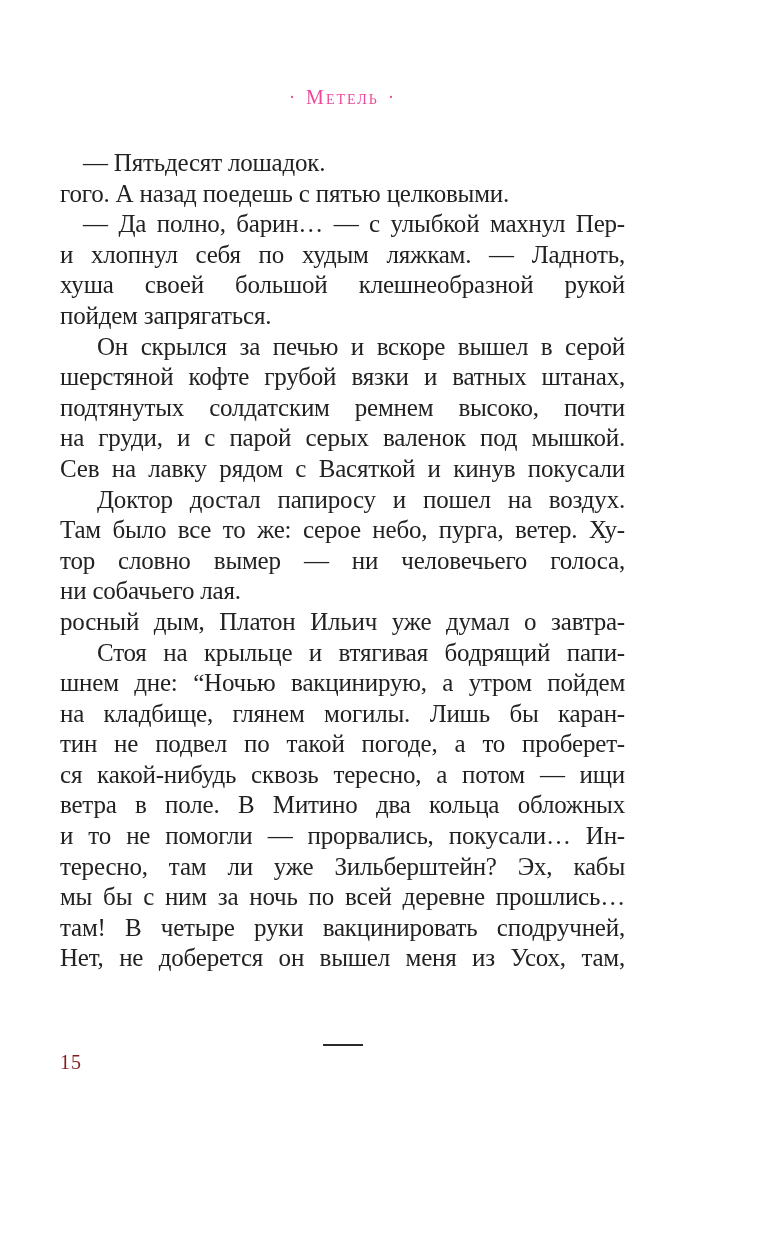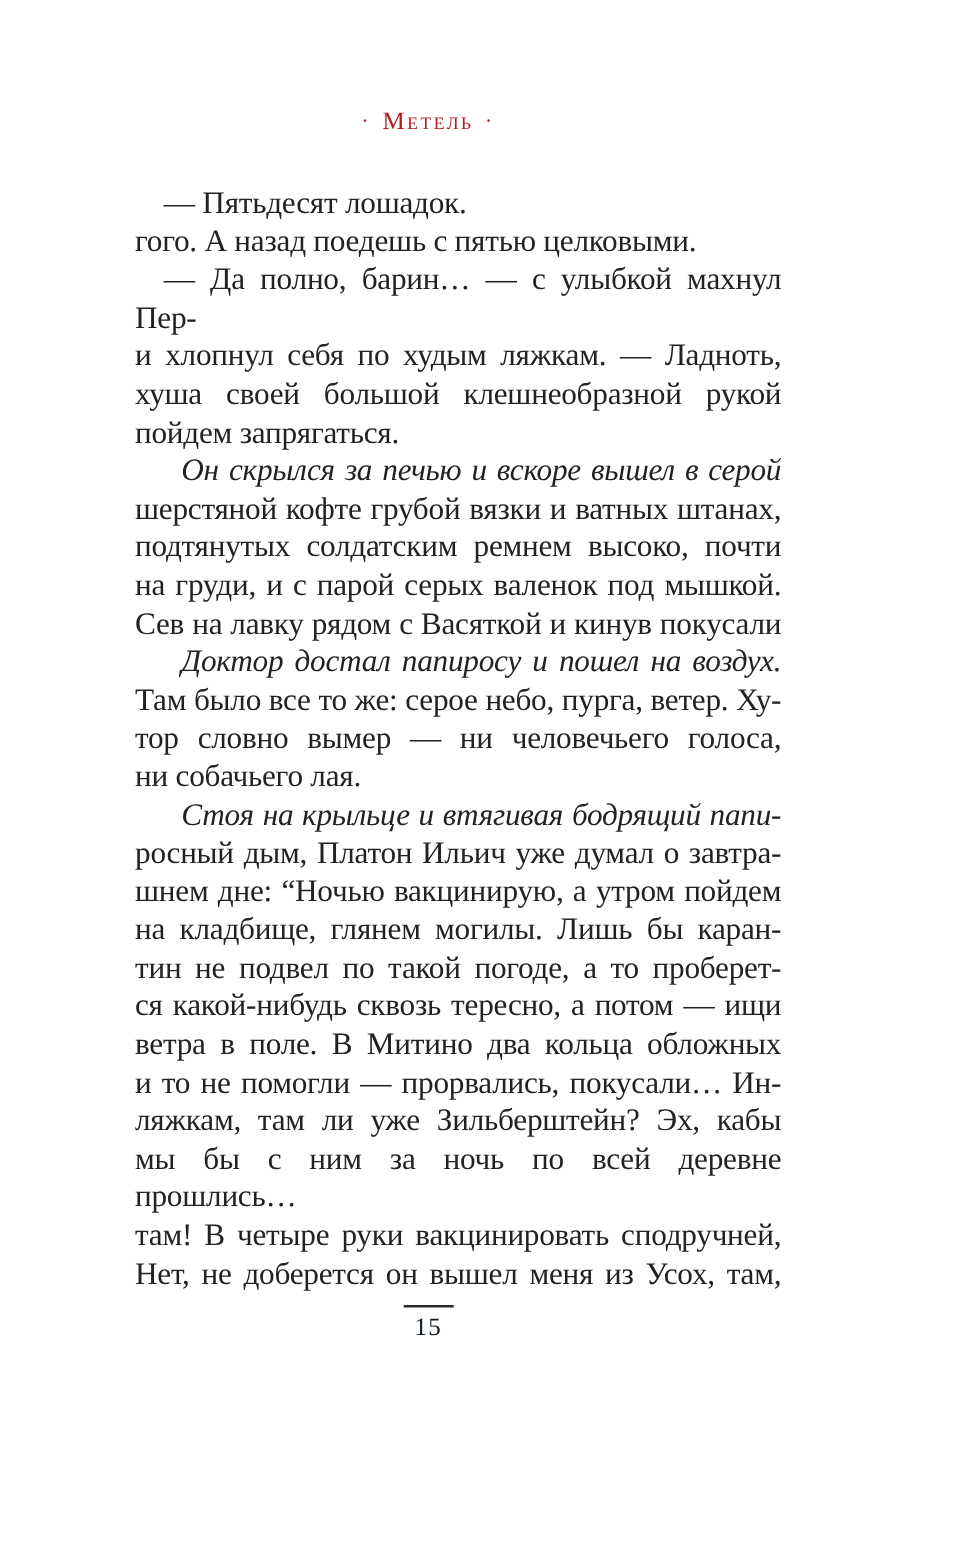--- a/index.html
+++ b/index.html
@@ -16,21 +16,21 @@
     color: #222222;
   }
   .running-head {
     position: absolute;
     left: 60px;
     top: 86px;
     width: 565px;
     text-align: center;
     font-size: 20px;
     letter-spacing: 2px;
-    color: #b91c1c;
+    color: #ec4899;
     white-space: nowrap;
   }
   .running-head .title {
     font-variant: small-caps;
   }
   .running-head .dot {
     font-size: 18px;
     margin: 0 9px;
     position: relative;
     top: -1px;
@@ -39,54 +39,51 @@
     position: absolute;
     left: 60px;
     top: 148px;
     width: 565px;
     font-size: 25px;
     line-height: 30.6px;
     letter-spacing: -0.2px;
   }
   .line {
     white-space: normal;
-    margin-left: 48px;
   }
   .line.just {
     text-align: justify;
     text-align-last: justify;
   }
   .line.dash {
     text-indent: 23px;
   }
   .line.indent {
     text-indent: 37px;
-    font-style: italic;
   }
   .footer-rule-wrap {
     position: absolute;
     left: 60px;
     top: 1044px;
     width: 565px;
   }
   .footer-rule {
     width: 40px;
     height: 2px;
     background: #2b2b2b;
     margin: 0 auto;
   }
   .page-number {
     position: absolute;
     left: 60px;
     top: 1051px;
     width: 565px;
-    text-align: center;
     font-size: 20px;
     letter-spacing: 1px;
-    color: #0f172a;
+    color: #7f1d1d;
   }
 </style>
 </head>
 <body>
 
 <div class="running-head">
   <span class="dot">·</span><span class="title">Метель</span><span class="dot">·</span>
 </div>
 
 <div class="page-body">
@@ -98,29 +95,29 @@
     <div class="line">пойдем запрягаться.</div>
     <div class="line just indent">Он скрылся за печью и вскоре вышел в серой</div>
     <div class="line just">шерстяной кофте грубой вязки и ватных штанах,</div>
     <div class="line just">подтянутых солдатским ремнем высоко, почти</div>
     <div class="line just">на груди, и с парой серых валенок под мышкой.</div>
     <div class="line just">Сев на лавку рядом с Васяткой и кинув покусали</div>
     <div class="line just indent">Доктор достал папиросу и пошел на воздух.</div>
     <div class="line just">Там было все то же: серое небо, пурга, ветер. Ху-</div>
     <div class="line just">тор словно вымер — ни человечьего голоса,</div>
     <div class="line">ни собачьего лая.</div>
+    <div class="line just">росный дым, Платон Ильич уже думал о завтра-</div>
     <div class="line just indent">Стоя на крыльце и втягивая бодрящий папи-</div>
-    <div class="line just">росный дым, Платон Ильич уже думал о завтра-</div>
     <div class="line just">шнем дне: “Ночью вакцинирую, а утром пойдем</div>
     <div class="line just">на кладбище, глянем могилы. Лишь бы каран-</div>
     <div class="line just">тин не подвел по такой погоде, а то проберет-</div>
     <div class="line just">ся какой-нибудь сквозь тересно, а потом — ищи</div>
     <div class="line just">ветра в поле. В Митино два кольца обложных</div>
     <div class="line just">и то не помогли — прорвались, покусали… Ин-</div>
-    <div class="line just">ляжкам, там ли уже Зильберштейн? Эх, кабы</div>
+    <div class="line just">тересно, там ли уже Зильберштейн? Эх, кабы</div>
     <div class="line just">мы бы с ним за ночь по всей деревне прошлись…</div>
     <div class="line just">там! В четыре руки вакцинировать сподручней,</div>
     <div class="line just">Нет, не доберется он вышел меня из Усох, там,</div>
   </div>
 
 <div class="footer-rule-wrap">
   <div class="footer-rule"></div>
 </div>
 
 <div class="page-number">15</div>

